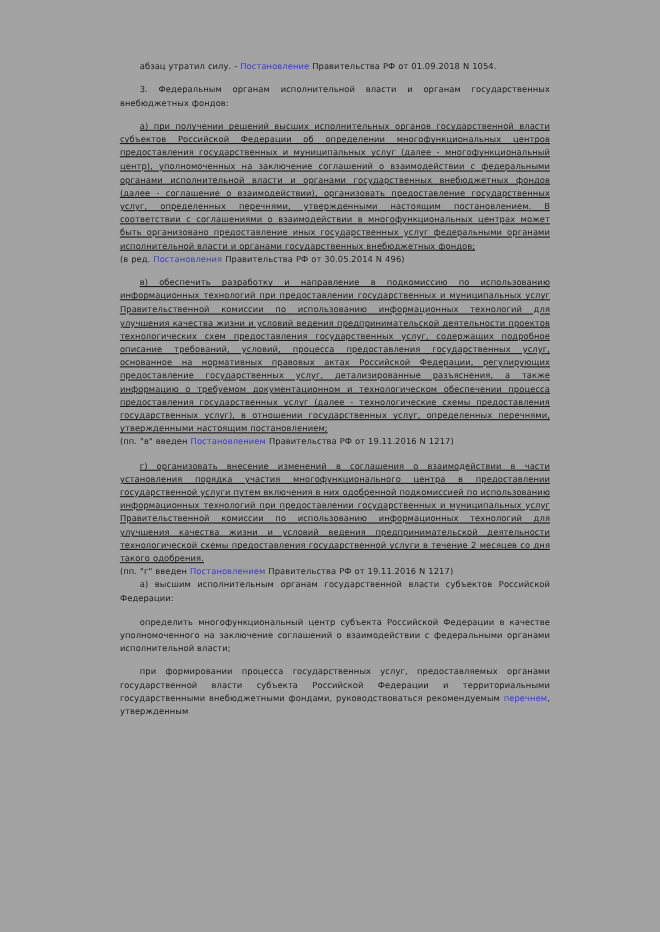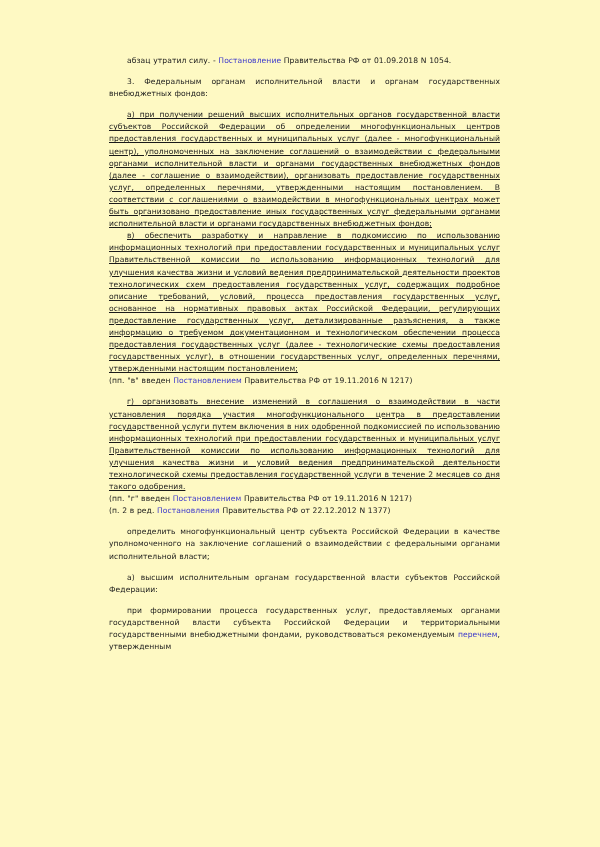--- a/index.html
+++ b/index.html
@@ -11,21 +11,21 @@
     width: 600px;
     height: 847px;
     font-family: "DejaVu Sans", "Liberation Sans", sans-serif;
     color: #111111;
     overflow: hidden;
   }
   .page {
     position: relative;
     width: 600px;
     height: 847px;
-    background: #fef9c3;
+    background: #a3a3a3;
   }
   .doc-body {
     position: absolute;
     left: 109px;
     top: 55px;
     width: 391px;
   }
   p.para {
     margin: 0 0 9px 0;
     font-size: 7.6px;
@@ -66,33 +66,33 @@
 
 <div class="page">
   <div class="doc-body">
 
     <p class="para indent"><span>абзац утратил силу. - </span><a class="doclink">Постановление</a><span> Правительства РФ от 01.09.2018 N 1054.</span></p>
 
     <p class="para indent">3. Федеральным органам исполнительной власти и органам государственных внебюджетных фондов:</p>
 
     <p class="para indent tight">а) при получении решений высших исполнительных органов государственной власти субъектов Российской Федерации об определении многофункциональных центров предоставления государственных и муниципальных услуг (далее - многофункциональный центр), уполномоченных на заключение соглашений о взаимодействии с федеральными органами исполнительной власти и органами государственных внебюджетных фондов (далее - соглашение о взаимодействии), организовать предоставление государственных услуг, определенных перечнями, утвержденными настоящим постановлением. В соответствии с соглашениями о взаимодействии в многофункциональных центрах может быть организовано предоставление иных государственных услуг федеральными органами исполнительной власти и органами государственных внебюджетных фондов;</p>
 
+    <p class="para ref"><span>(в ред. </span><a class="doclink">Постановления</a><span> Правительства РФ от 30.05.2014 N 496)</span></p>
 
 
     <p class="para indent tight">в) обеспечить разработку и направление в подкомиссию по использованию информационных технологий при предоставлении государственных и муниципальных услуг Правительственной комиссии по использованию информационных технологий для улучшения качества жизни и условий ведения предпринимательской деятельности проектов технологических схем предоставления государственных услуг, содержащих подробное описание требований, условий, процесса предоставления государственных услуг, основанное на нормативных правовых актах Российской Федерации, регулирующих предоставление государственных услуг, детализированные разъяснения, а также информацию о требуемом документационном и технологическом обеспечении процесса предоставления государственных услуг (далее - технологические схемы предоставления государственных услуг), в отношении государственных услуг, определенных перечнями, утвержденными настоящим постановлением;</p>
 
     <p class="para ref"><span>(пп. "в" введен </span><a class="doclink">Постановлением</a><span> Правительства РФ от 19.11.2016 N 1217)</span></p>
 
     <p class="para indent tight">г) организовать внесение изменений в соглашения о взаимодействии в части установления порядка участия многофункционального центра в предоставлении государственной услуги путем включения в них одобренной подкомиссией по использованию информационных технологий при предоставлении государственных и муниципальных услуг Правительственной комиссии по использованию информационных технологий для улучшения качества жизни и условий ведения предпринимательской деятельности технологической схемы предоставления государственной услуги в течение 2 месяцев со дня такого одобрения.</p>
 
     <p class="para ref-stack"><span>(пп. "г" введен </span><a class="doclink">Постановлением</a><span> Правительства РФ от 19.11.2016 N 1217)</span></p>
 
-    <p class="para ref"><span>(п. 2 в ред. </span><a class="doclink">Постановления</a><span> Правительства РФ от 22.12.2012 N 1377)</span></p>
 
 
+    <p class="para indent">а) высшим исполнительным органам государственной власти субъектов Российской Федерации:</p>
+
     <p class="para indent">определить многофункциональный центр субъекта Российской Федерации в качестве уполномоченного на заключение соглашений о взаимодействии с федеральными органами исполнительной власти;</p>
-
-    <p class="para indent">а) высшим исполнительным органам государственной власти субъектов Российской Федерации:</p>
 
     <p class="para indent"><span>при формировании процесса государственных услуг, предоставляемых органами государственной власти субъекта Российской Федерации и территориальными государственными внебюджетными фондами, руководствоваться рекомендуемым </span><a class="doclink">перечнем</a><span>, утвержденным</span></p>
 
   </div>
 </div>
 
 </body></html>

